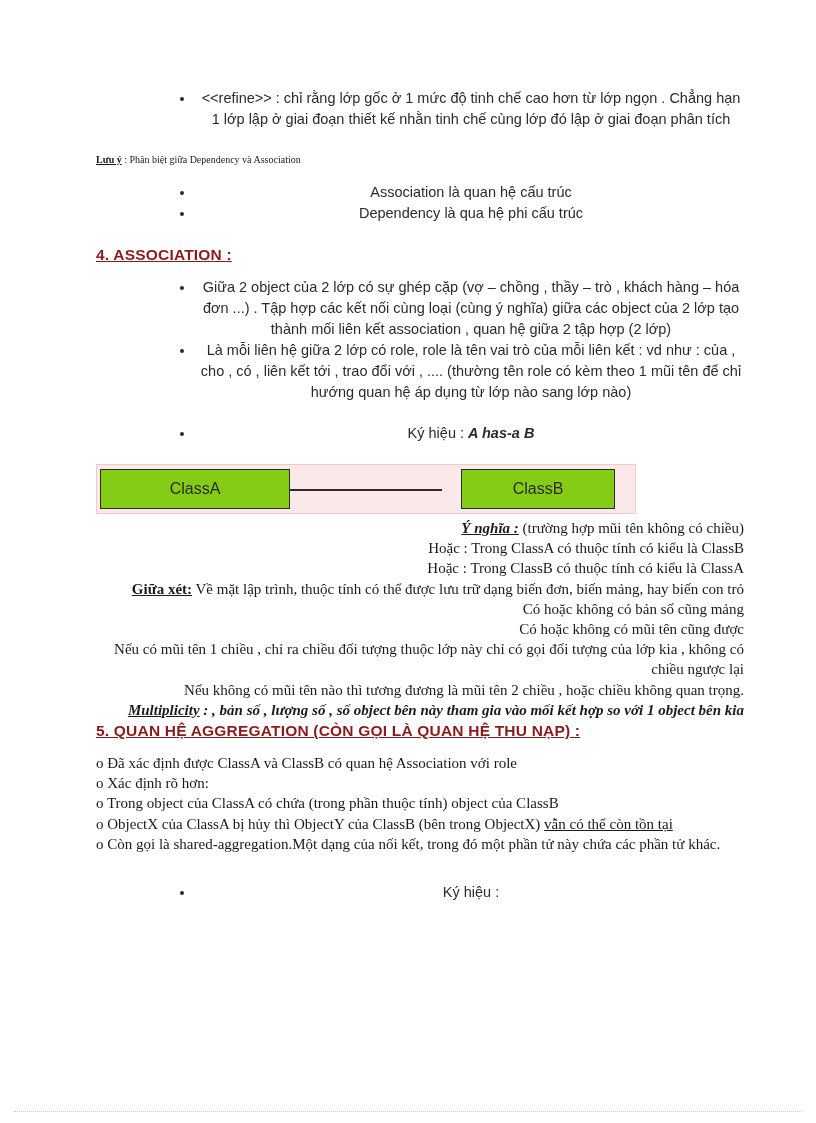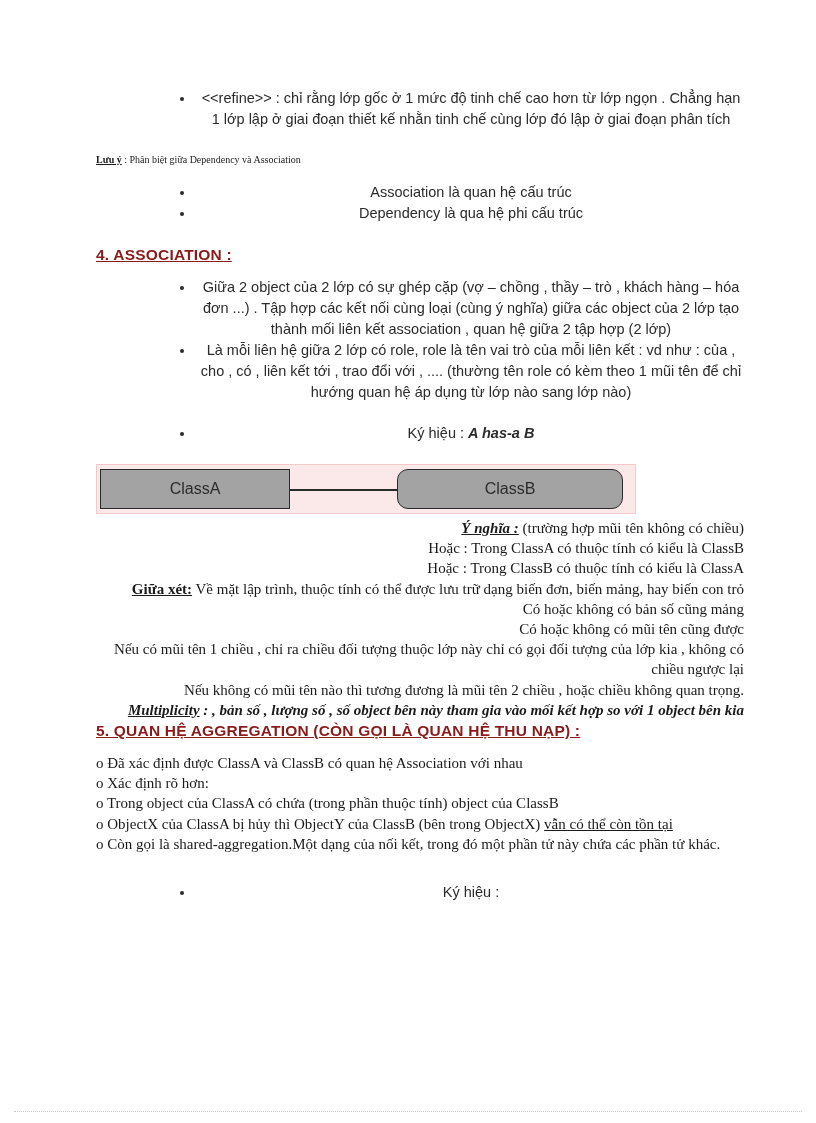--- a/index.html
+++ b/index.html
@@ -92,32 +92,32 @@
     height: 50px;
     background: #fbe9e9;
     border: 1px solid #f3c9c9;
     box-sizing: border-box;
     margin-left: 0px;
   }
   .class-box {
     position: absolute;
     top: 4px;
     height: 40px;
-    background: #a3a3a3;
+    background: #84cc16;
     border: 1.5px solid #2b2b2b;
     box-sizing: border-box;
     display: flex;
     align-items: center;
     justify-content: center;
     font-family: "Liberation Sans", "DejaVu Sans", sans-serif;
     font-size: 16px;
     color: #2b2b2b;
   }
   .class-box.left { left: 3px; width: 190px; }
-  .class-box.right { right: 12px; width: 226px; border-radius: 11px; }
+  .class-box.right { right: 20px; width: 154px; }
   .assoc-line {
     position: absolute;
     left: 192px;
     right: 193px;
     top: 24px;
     height: 1.5px;
     background: #2b2b2b;
   }
 
   
@@ -227,21 +227,21 @@
       <p>Nếu có mũi tên 1 chiều , chỉ ra chiều đối tượng thuộc lớp này chỉ có gọi đối tượng của lớp kia , không có chiều ngược lại</p>
       <p>Nếu không có mũi tên nào thì tương đương là mũi tên 2 chiều , hoặc chiều không quan trọng.</p>
       <p><span class="u bi">Multiplicity</span><span class="bi"> : , bản số , lượng số , số object bên này tham gia vào mối kết hợp so với 1 object bên kia</span></p>
     </div>
 
     <div class="red-heading">5. QUAN HỆ AGGREGATION  (CÒN GỌI LÀ QUAN HỆ THU NẠP) :</div>
 
     <div class="gap-sm"></div>
 
     <div class="o-list">
-      <p>o Đã xác định được ClassA và ClassB có quan hệ Association  với nhau</p>
+      <p>o Đã xác định được ClassA và ClassB có quan hệ Association  với role</p>
       <p>o Xác định rõ hơn:</p>
       <p>o Trong object của ClassA có chứa (trong phần thuộc tính)  object của ClassB</p>
       <p><span>o ObjectX của ClassA bị hủy thì ObjectY của ClassB (bên trong ObjectX) </span><span class="u">vẫn có thể còn tồn tại</span></p>
       <p>o Còn gọi là shared-aggregation.Một  dạng của nối kết, trong đó một phần tử này chứa các phần tử khác.</p>
     </div>
 
     <div class="gap-lg"></div>
 
     <ul class="bullets indent1 sans">
       <li>

